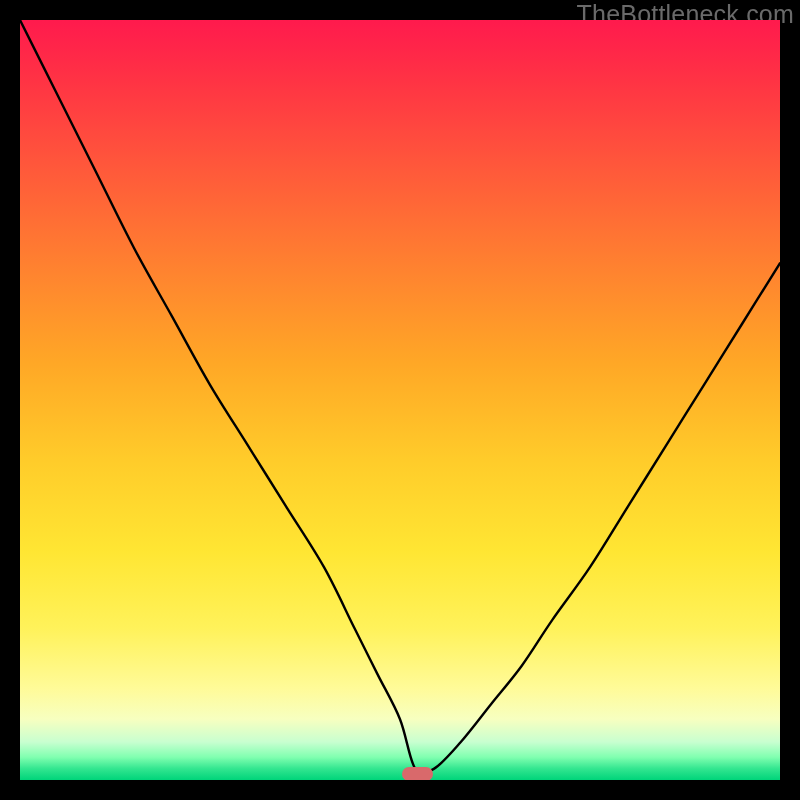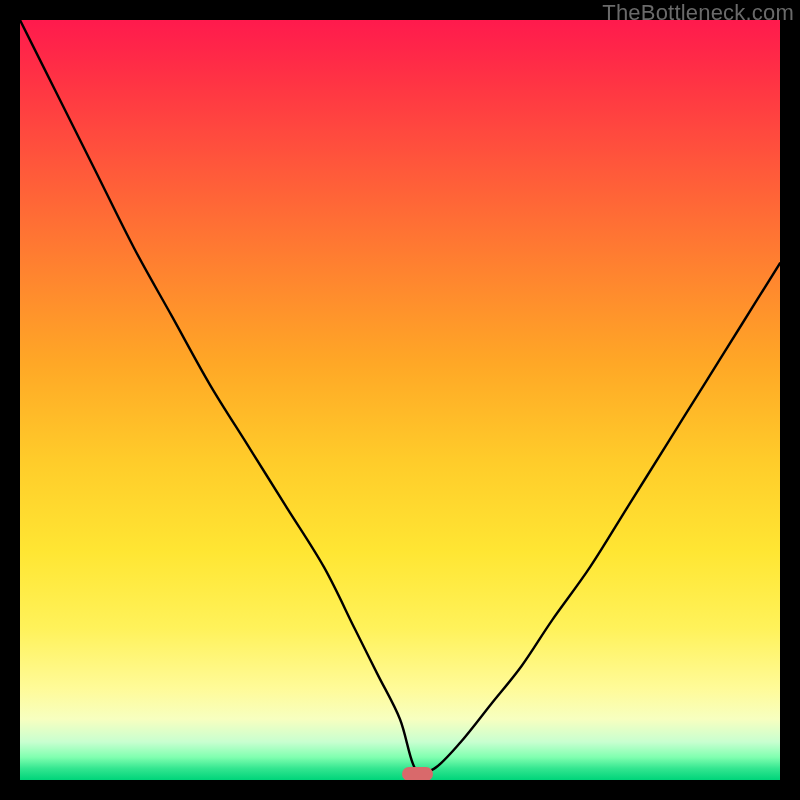--- a/index.html
+++ b/index.html
@@ -58,21 +58,21 @@
   .minimum-marker {
     position: absolute;
     border-radius: 999px;
     background: #d9696b;
   }
   .watermark {
     position: absolute;
     top: 0;
     right: 6px;
     font-family: Arial, Helvetica, sans-serif;
-    font-size: 22px;
+    font-size: 25px;
     font-weight: 500;
     color: #6a6a6a;
     letter-spacing: 0.2px;
     user-select: none;
   }
 </style>
 </head>
 <body>
 
 <div class="chart-outer">

